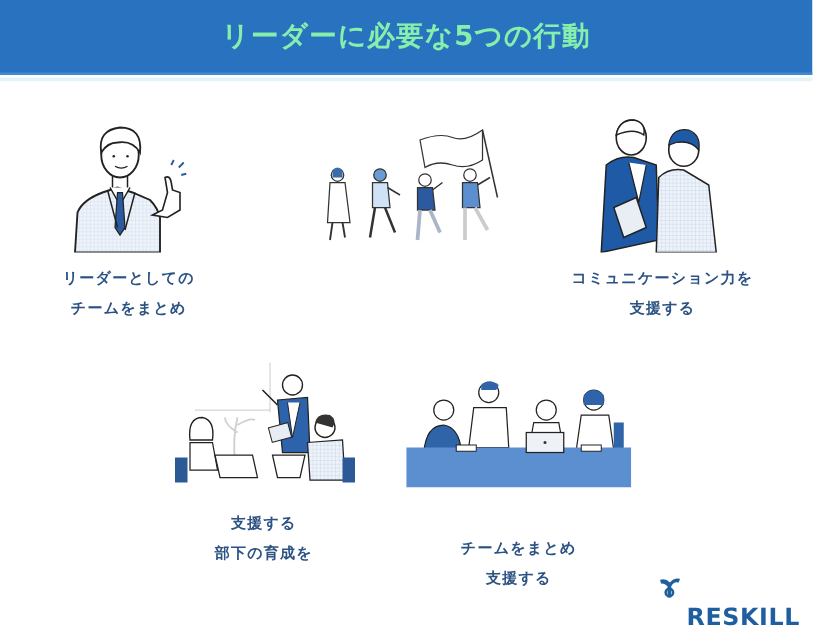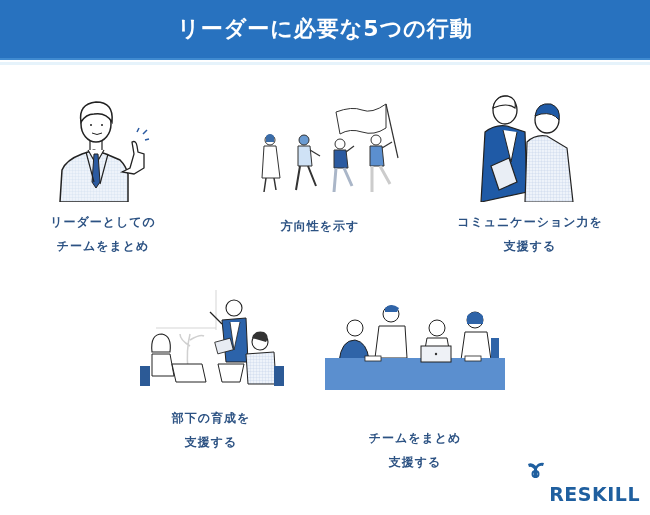--- a/index.html
+++ b/index.html
@@ -6,21 +6,21 @@
     body {
       width: 650px; height: 515px; background: #ffffff;
       font-family: "DejaVu Sans", sans-serif; position: relative; overflow: hidden;
     }
     .header {
       position: absolute; left: 0; top: 0; width: 650px; height: 60px;
       background: #2872bf; border-bottom: 2px solid #3f8ad0;
       display: flex; align-items: center; justify-content: center;
     }
     .header h1 {
-      color: #ffffff; font-size: 22px; font-weight: bold; letter-spacing: 1px;
+      color: #86efac; font-size: 22px; font-weight: bold; letter-spacing: 1px;
     }
     .header-shadow {
       position: absolute; left: 0; top: 62px; width: 650px; height: 3px;
       background: #e6f3fb;
     }
     .card {
       position: absolute; display: flex; flex-direction: column; align-items: center;
     }
     .illus { position: relative; }
     .caption {
@@ -105,23 +105,20 @@
       <path d="M94 50 L106 50 L108 68 L94 68 Z" fill="#2b5aa0" stroke="#333" stroke-width="1"></path>
       <path d="M106 52 L114 46" stroke="#333" stroke-width="1.2"></path>
       <path d="M96 68 L94 92 M104 68 L112 86" stroke="#aab6c8" stroke-width="3"></path>
 
       <circle cx="136" cy="40" r="5" fill="#fff" stroke="#333" stroke-width="1"></circle>
       <path d="M130 46 L142 46 L144 66 L130 66 Z" fill="#5b8fcf" stroke="#333" stroke-width="1"></path>
       <path d="M142 48 L152 42" stroke="#333" stroke-width="1.2"></path>
       <path d="M132 66 L132 92 M140 66 L150 84" stroke="#ccc" stroke-width="3"></path>
     </svg>
   </div>
-  <div class="caption" style="margin-top:14px;">
-    <div>方向性を示す</div>
-  </div>
 </div>
 
 <div class="card" style="left:425px; top:92px; width:210px;">
   <div class="illus" style="width:110px; height:110px;">
     <svg width="110" height="110" viewBox="0 0 110 110">
       <defs>
         <pattern id="grid3" width="3" height="3" patternUnits="userSpaceOnUse">
           <rect width="3" height="3" fill="#eef3fa"></rect>
           <path d="M0 0 H3 M0 0 V3" stroke="#b7c9e2" stroke-width="0.5"></path>
         </pattern>
@@ -173,22 +170,22 @@
       <path d="M36 74 L66 74 L70 92 L40 92 Z" fill="#fff" stroke="#222" stroke-width="1"></path>
       <path d="M82 74 L108 74 L104 92 L86 92 Z" fill="#fff" stroke="#222" stroke-width="1"></path>
 
       <circle cx="124" cy="52" r="8" fill="#fff" stroke="#222" stroke-width="1.1"></circle>
       <path d="M116 48 Q118 40 128 42 Q134 46 130 52 Z" fill="#333"></path>
       <path d="M110 64 L138 62 L140 94 L112 94 Z" fill="url(#grid4)" stroke="#222" stroke-width="1"></path>
       <rect x="138" y="76" width="10" height="20" fill="#2c5a96"></rect>
     </svg>
   </div>
   <div class="caption" style="margin-top:16px;">
+    <div>支援する</div>
     <div>部下の育成を</div>
-    <div>支援する</div>
   </div>
 </div>
 
 <div class="card" style="left:320px; top:300px; width:190px;gap:12px;">
   <div class="illus" style="width:180px; height:90px;">
     <svg width="180" height="90" viewBox="0 0 180 90">
 
       <circle cx="30" cy="28" r="8" fill="#fff" stroke="#222" stroke-width="1"></circle>
       <path d="M14 62 Q16 40 30 40 Q42 42 44 60 Z" fill="#2f64a8" stroke="#222" stroke-width="1"></path>
       <circle cx="66" cy="14" r="8" fill="#fff" stroke="#222" stroke-width="1"></circle>

